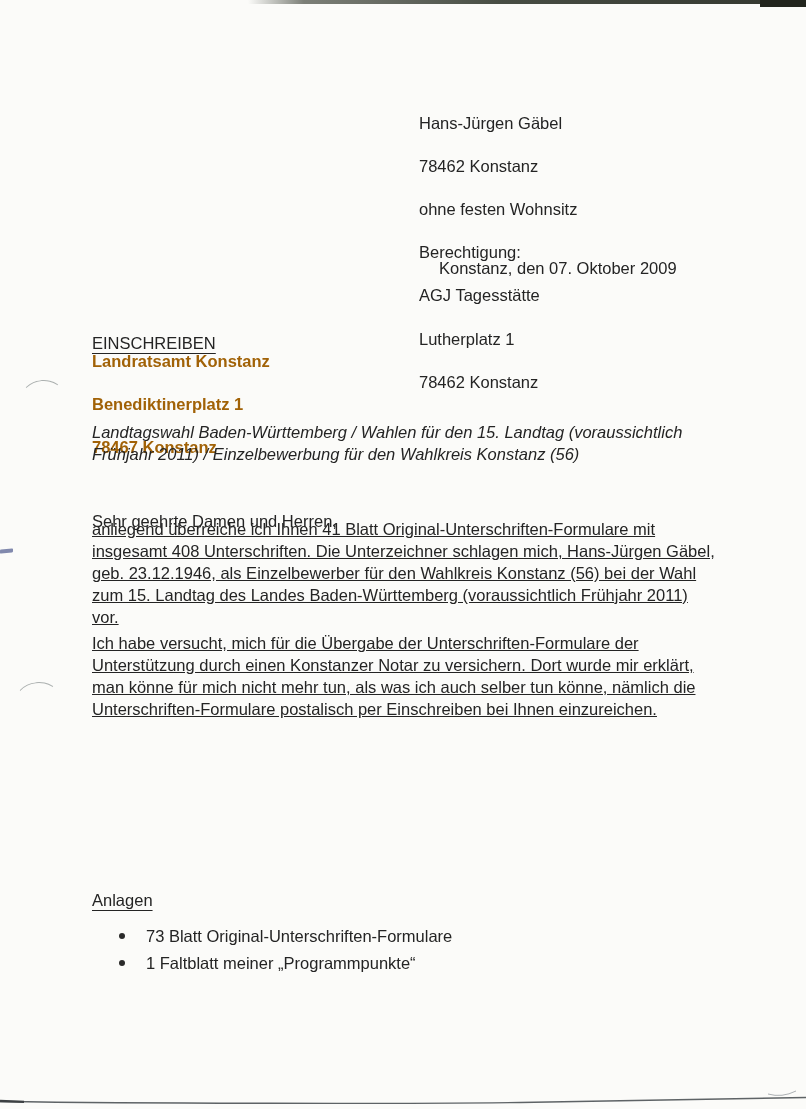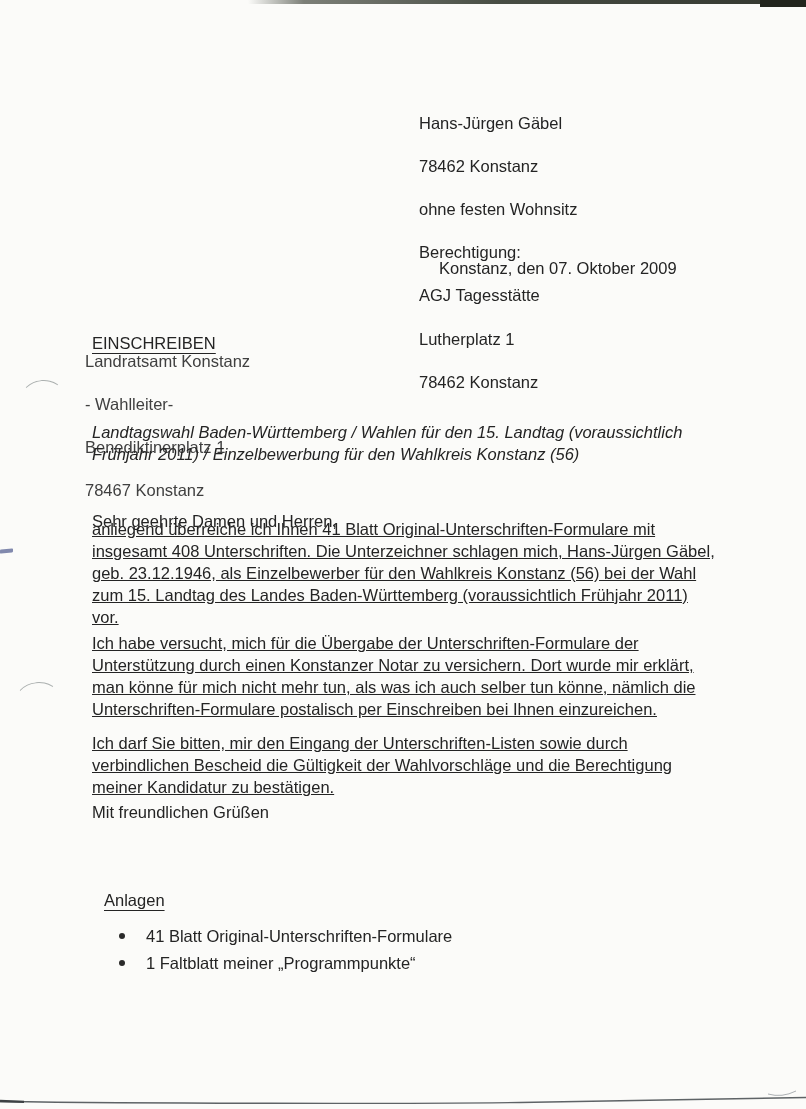--- a/index.html
+++ b/index.html
@@ -39,29 +39,29 @@
     border-radius: 1px;
   }
   .bottom-edge { position: absolute; left: 0; top: 1086px; }
 
   
   .block { position: absolute; line-height: 21.5px; white-space: pre-line; }
   .sender       { left: 419px; top: 91px;  line-height: 21.6px; }
   .dateline     { left: 419px; top: 258px; margin-left: 20px; }
   .delivery     { left: 92px;  top: 289px; text-decoration: underline;
                   text-underline-offset: 4px; text-decoration-thickness: 1.4px; margin-top: 44px; }
-  .recipient    { left: 85px;  top: 329px; font-weight: 400; color: #404040; }
+  .recipient    { left: 92px;  top: 329px; font-weight: 700; color: #a16207; }
   .subject      { left: 92px;  top: 421px; width: 700px; line-height: 22px; font-style: italic; }
   .salutation   { left: 92px;  top: 490px; margin-top: 21px; }
   .para         { left: 92px;  width: 700px; line-height: 22px; text-decoration: underline; }
   .para-1 { top: 518px; }
   .para-2 { top: 632px; }
   .para-3 { top: 732px; }
   .closing      { left: 92px;  top: 802px; }
-  .enclosures-h { left: 104px;  top: 890px; text-decoration: underline;
+  .enclosures-h { left: 92px;  top: 890px; text-decoration: underline;
                   text-underline-offset: 4px; text-decoration-thickness: 1.4px; }
   .enclosures {
     position: absolute; left: 113px; top: 925px;
     list-style: none; margin: 0; padding: 0;
   }
   .enclosures li {
     display: flex; align-items: flex-start;
     line-height: 22px; margin-bottom: 5px;
   }
   .bullet {
@@ -96,50 +96,45 @@
     <div>Lutherplatz 1</div>
     <div>78462 Konstanz</div>
   </div>
 
   <div class="block dateline">Konstanz, den 07. Oktober 2009</div>
 
   <div class="block delivery">EINSCHREIBEN</div>
 
   <div class="block recipient">
     <div>Landratsamt Konstanz</div>
-    <div>- Wahlleiter-</div>
     <div>Benediktinerplatz 1</div>
     <div>78467 Konstanz</div>
   </div>
 
   <div class="block subject">Landtagswahl Baden-Württemberg / Wahlen für den 15. Landtag (voraussichtlich
 Frühjahr 2011) / Einzelbewerbung für den Wahlkreis Konstanz (56)</div>
 
   <div class="block salutation">Sehr geehrte Damen und Herren,</div>
 
   <div class="block para para-1">anliegend überreiche ich Ihnen 41 Blatt Original-Unterschriften-Formulare mit
 insgesamt 408 Unterschriften. Die Unterzeichner schlagen mich, Hans-Jürgen Gäbel,
 geb. 23.12.1946, als Einzelbewerber für den Wahlkreis Konstanz (56) bei der Wahl
 zum 15. Landtag des Landes Baden-Württemberg (voraussichtlich Frühjahr 2011)
 vor.</div>
   <div class="block para para-2">Ich habe versucht, mich für die Übergabe der Unterschriften-Formulare der
 Unterstützung durch einen Konstanzer Notar zu versichern. Dort wurde mir erklärt,
 man könne für mich nicht mehr tun, als was ich auch selber tun könne, nämlich die
 Unterschriften-Formulare postalisch per Einschreiben bei Ihnen einzureichen.</div>
-  <div class="block para para-3">Ich darf Sie bitten, mir den Eingang der Unterschriften-Listen sowie durch
-verbindlichen Bescheid die Gültigkeit der Wahlvorschläge und die Berechtigung
-meiner Kandidatur zu bestätigen.</div>
 
-  <div class="block closing">Mit freundlichen Grüßen</div>
 
   <div class="block enclosures-h">Anlagen</div>
   <ul class="enclosures">
     <li>
       <span class="bullet"></span>
-      <span>41 Blatt Original-Unterschriften-Formulare</span>
+      <span>73 Blatt Original-Unterschriften-Formulare</span>
     </li>
     <li>
       <span class="bullet"></span>
       <span>1 Faltblatt meiner „Programmpunkte“</span>
     </li>
   </ul>
 
 </div>
 
 </body></html>

